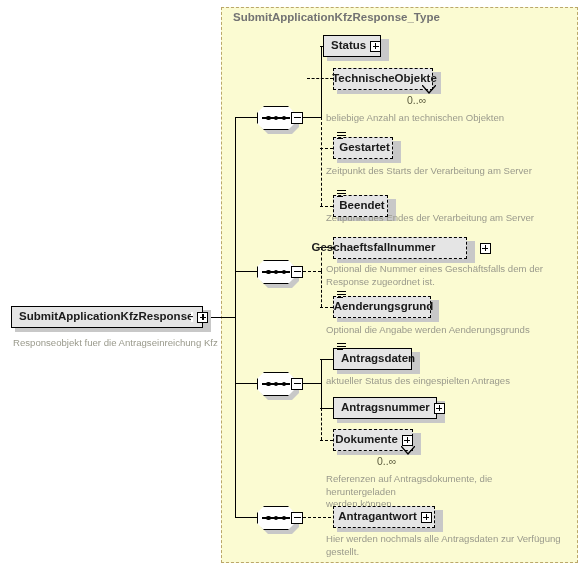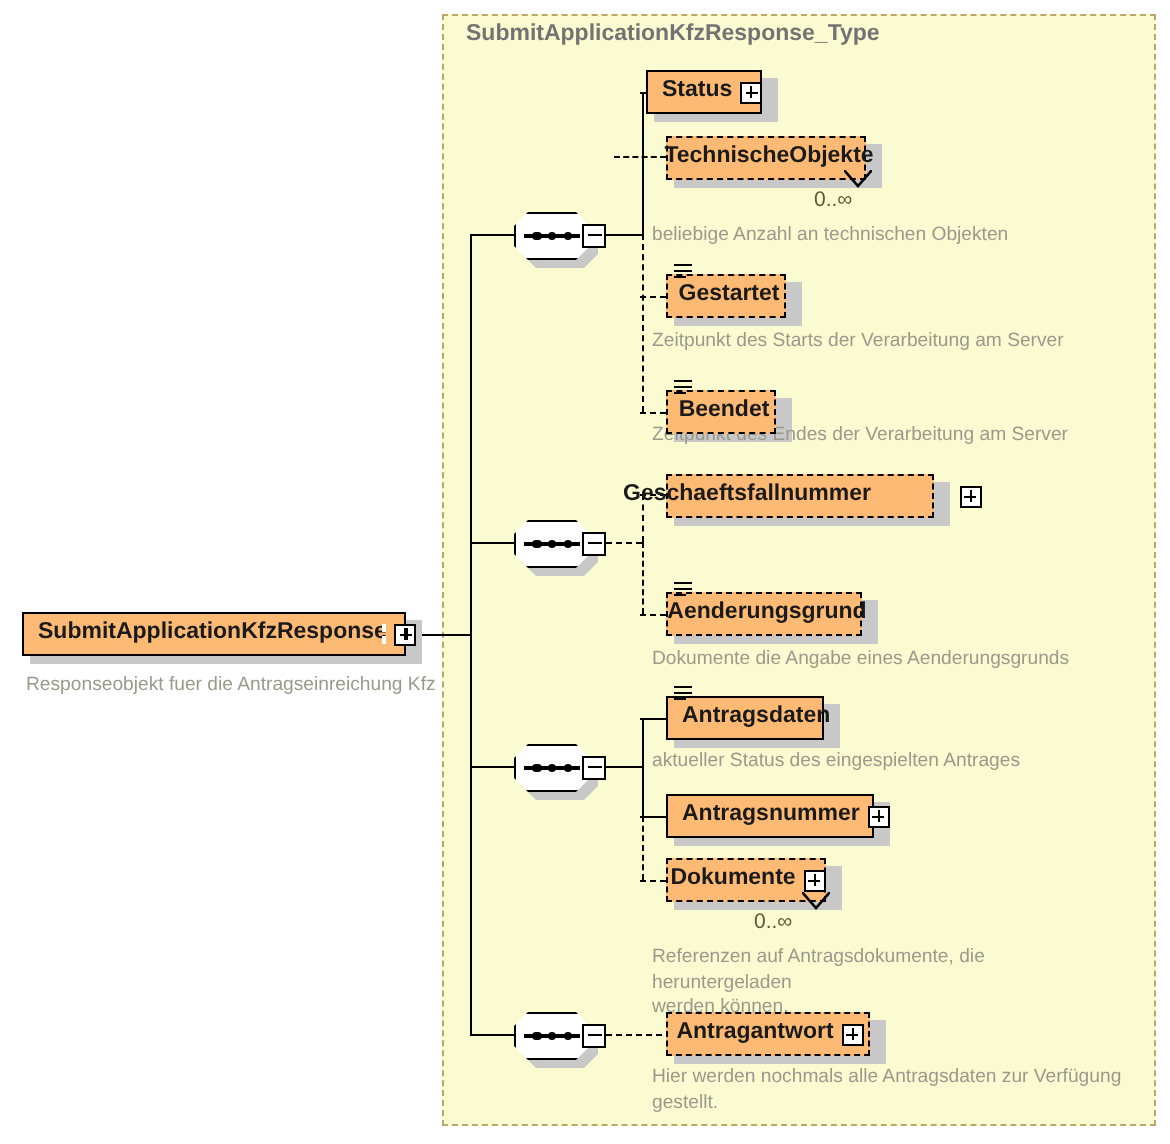--- a/index.html
+++ b/index.html
@@ -31,21 +31,21 @@
     font-weight: bold;
     color: #737373;
     letter-spacing: 0px;
     white-space: nowrap;
   }
 
   
   .node {
     position: absolute;
     height: 22px;
-    background: #fdba74;
+    background: #e5e5e5;
     border: 1.6px solid #000000;
     display: flex;
     align-items: center;
     z-index: 5;
   }
   .node.dashed { border-style: dashed; border-width: 1.6px; justify-content: center; }
   .node-shadow {
     position: absolute;
     background: #c8c8c8;
     z-index: 3;
@@ -314,32 +314,34 @@
   <div class="dln v" style="left:320.5px; top:271px; height:36px;"></div>
   <div class="dln h" style="left:320px; top:247px; width:13px;"></div>
   <div class="dln h" style="left:320px; top:306.5px; width:13px;"></div>
 
   <div class="node-shadow" style="left:337px; top:255px; width:138px; height:8px;"></div>
   <div class="node-shadow" style="left:467px; top:241px; width:8px; height:22px;"></div>
   <div class="node dashed" style="left:333px; top:237px; width:134px;gap:40px;">
     <span class="node-label">Geschaeftsfallnummer</span>
     <span class="plus-box" style="margin-left:auto;"></span>
   </div>
+  <div class="anno" style="left:326px; top:263px; width:235px;">Optional die Nummer eines Geschäftsfalls dem der
+Response zugeordnet ist.</div>
 
   <div class="node-shadow" style="left:337px; top:314px; width:102px; height:8px;"></div>
   <div class="node-shadow" style="left:431px; top:300px; width:8px; height:22px;"></div>
   <div class="node dashed" style="left:333px; top:296px; width:98px;">
     <span class="lines-icon">
       <i></i>
         <i></i>
         <i></i>
     </span>
     <span class="node-label">Aenderungsgrund</span>
   </div>
-  <div class="anno" style="left:326px; top:324px; width:250px;">Dokumente die Angabe eines Aenderungsgrunds</div>
+  <div class="anno" style="left:326px; top:324px; width:250px;">Optional die Angabe werden Aenderungsgrunds</div>
 
   <div class="ln h" style="left:235px; top:382.5px; width:22px;"></div>
   <div class="seq-shadow" style="left:261px; top:376px;"></div>
   <div class="seq" style="left:257px; top:372px;">
     <span class="oct"></span>
     <span class="oct-line"></span>
     <span class="dots">
         <b></b>
         <b></b>
         <b></b>

